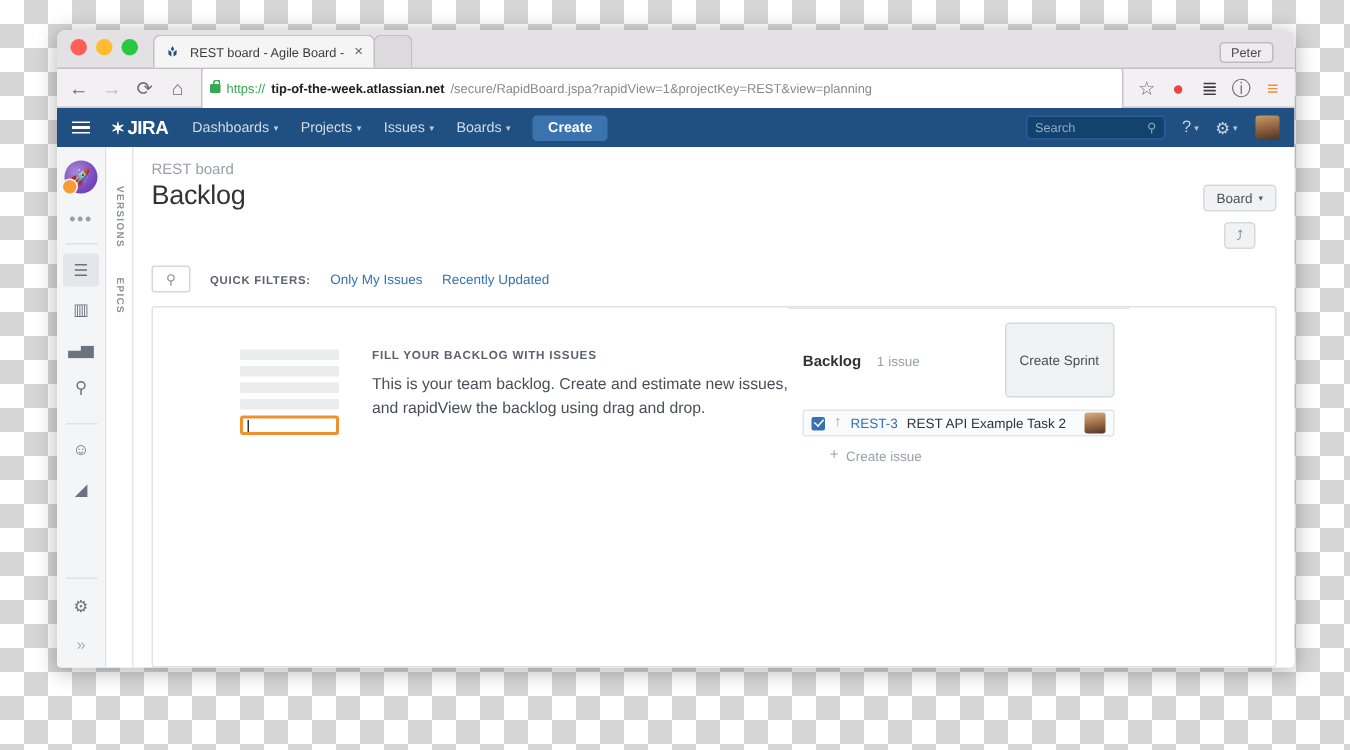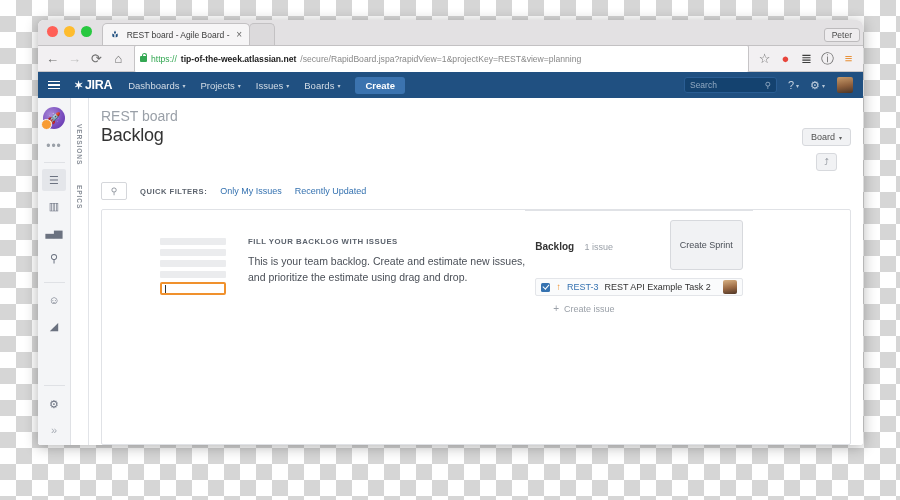--- a/index.html
+++ b/index.html
@@ -50,21 +50,21 @@
     padding: 0 7px; min-width: 148px;
     font-size: 8.5px; color: #3b3b3b;
   }
   .tab.inactive {
     background: #dcdadc; min-width: 26px; margin-left: -1px;
   }
   .tab-fav { width: 10px; height: 10px; flex: 0 0 10px; }
   .tab-title { white-space: nowrap; overflow: hidden; text-overflow: ellipsis; flex: 1; text-align: center; }
   .tab-close { font-size: 10px; color: #666; }
   .peter-btn {
-    position: absolute; right: 3px; bottom: 3px;
+    position: absolute; right: 14px; bottom: 3px;
     font-size: 8.5px; color: #4a4a4a;
     border: 1px solid #bdbbbd; background: #eeecee;
     border-radius: 3px; padding: 1px 7px;
   }
   
   .toolbar {
     height: 26px; background: #f2f0f2;
     border-bottom: 1px solid #c9c7c9;
     display: flex; align-items: center; gap: 9px;
     padding: 0 8px;
@@ -161,21 +161,21 @@
     width: 18px; border-right: 1px solid #e2e4e8; flex: 0 0 18px;
     display: flex; flex-direction: column; align-items: center;
     padding-top: 26px; background: #ffffff;
   }
   .vlabel {
     writing-mode: vertical-rl; font-size: 6.6px; font-weight: bold;
     letter-spacing: 0.9px; color: #8a9099; margin-bottom: 20px;
   }
   
   .main { flex: 1; padding: 10px 12px 0 12px; min-width: 0; display: flex; flex-direction: column; }
-  .crumb { font-size: 14px; color: #9aa0a8; margin-bottom: 1px; }
+  .crumb { font-size: 10px; color: #9aa0a8; margin-bottom: 1px; }
   .page-head { display: flex; align-items: flex-start; justify-content: space-between; }
   .page-title { font-size: 18px; color: #333333; font-weight: normal; letter-spacing: -0.2px; }
   .head-right { display: flex; gap: 7px; align-items: center; margin-top: 3px; flex-direction: column; }
   .ghost-btn {
     font-size: 9px; color: #505050; background: #f1f2f4;
     border: 1px solid #d7d9dd; border-radius: 3px;
     padding: 3px 8px; display: flex; align-items: center; gap: 4px;
   }
   .ghost-btn.sq { padding: 3px 7px; color: #7a8089; }
   
@@ -410,21 +410,21 @@
             <div class="ph-bar"></div>
             <div class="ph-bar"></div>
             <div class="ph-bar"></div>
             <div class="ph-input">
               <span class="caret-bar"></span>
             </div>
           </div>
           <div class="empty-txt">
             <div class="empty-head">FILL YOUR BACKLOG WITH ISSUES</div>
             <div class="empty-line">This is your team backlog. Create and estimate new issues,</div>
-            <div class="empty-line">and prioritize the estimate using drag and drop.</div>
+            <div class="empty-line">and rapidView the backlog using drag and drop.</div>
           </div>
         </div>
 
         <div class="backlog-sec">
           <div class="bl-head">
             <div>
               <span class="bl-title">Backlog</span>
               <span class="bl-count">1 issue</span>
             </div>
             <span class="sprint-btn">Create Sprint</span>

